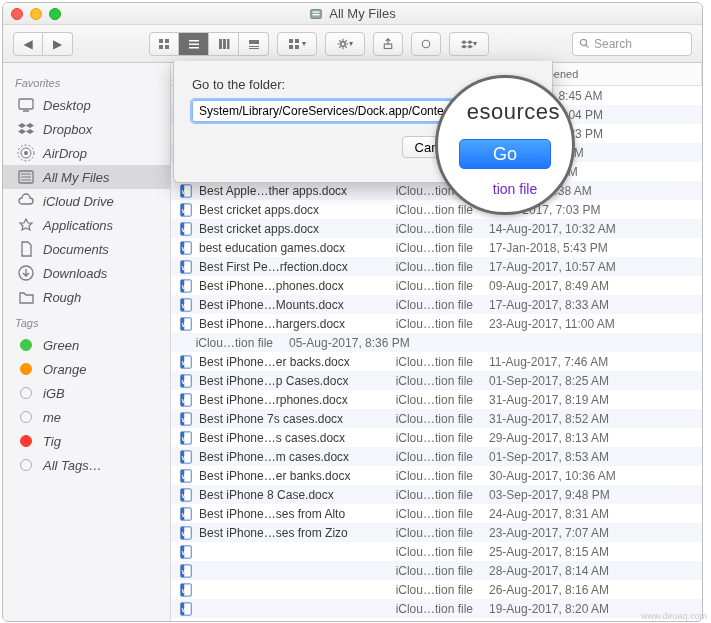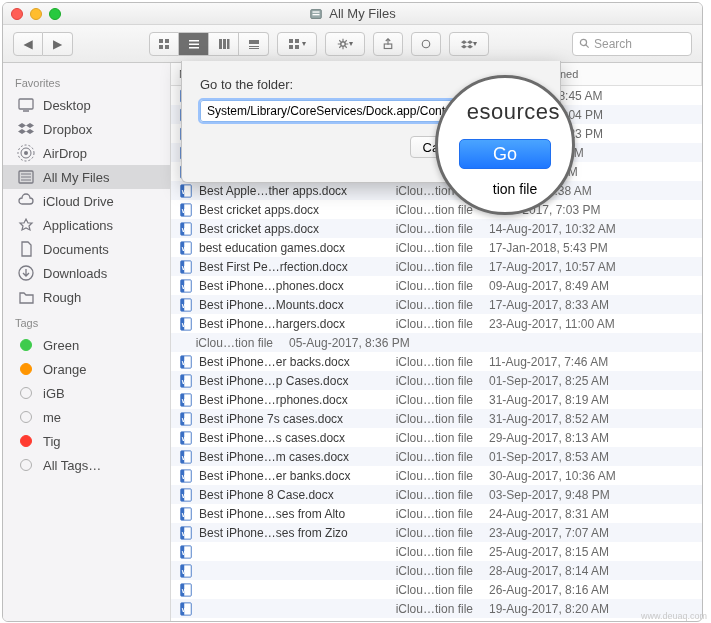--- a/index.html
+++ b/index.html
@@ -25,21 +25,21 @@
 .tbbtn:last-child { border-radius:0 4px 4px 0; }
 .tbbtn:only-child { border-radius:4px; }
 .tbbtn + .tbbtn { border-left:none; }
 .tbbtn.active { background:#6f6f6f; color:#fff; }
 .tbbtn.wide { width:40px; }
 .tbsearch { margin-left:auto; width:120px; height:24px; border:1px solid #c8c8c8; border-radius:4px; background:#fff; display:flex; align-items:center; padding:0 6px; color:#9a9a9a; font-size:12px; gap:4px;}
 
 .body { display:flex; height: calc(100% - 60px); }
 
 
-.sidebar { width: 168px; background:#f5f4f6; border-right:1px solid #d9d9d9; overflow-y:auto; font-size:13px; color:#4a4a4a; padding-top:6px;}
+.sidebar { width: 168px; background:#f5f4f6; border-right:1px solid #d9d9d9; overflow-y:auto; font-size:13px; color:#4a4a4a; padding-top:6px;font-style:italic;}
 .sbhdr { font-size:11px; color:#8a8a8a; padding:8px 12px 4px; }
 .sbitem { display:flex; align-items:center; gap:8px; padding:3px 12px 3px 14px; cursor:default;}
 .sbitem.selected { background:#d9d9db; }
 .sbicon { width:18px; height:18px; display:flex; align-items:center; justify-content:center; color:#6f6f78;}
 .tagdot { width:12px; height:12px; border-radius:50%; border:1px solid #b0b0b0; }
 .tagdot.fill-green { background:#3ecb4c; border-color:#3ecb4c; }
 .tagdot.fill-orange { background:#ff9500; border-color:#ff9500; }
 .tagdot.fill-red { background:#ff3b30; border-color:#ff3b30; }
 
 
@@ -51,33 +51,33 @@
 .col-date { flex:1; }
 .rows { flex:1; overflow-y:auto; }
 .row { display:flex; font-size:12px; color:#3a3a3a; align-items:center; height:19px; }
 .row:nth-child(even){ background:#f4f6fb; }
 .row > div { padding:0 8px; white-space:nowrap; overflow:hidden; text-overflow:ellipsis; }
 .row .col-name { display:flex; align-items:flex-end; gap:6px; }
 .docicon { width:14px; height:14px; flex:0 0 14px; }
 .col-kind, .col-date { color:#6a6a6a; }
 
 
-.sheet { position:absolute; left:178px; top:58px; width:380px; background:#f3f3f3; border:1px solid #c3c3c3; border-top:none; border-radius:0 0 6px 6px; box-shadow:0 6px 20px rgba(0,0,0,.25); padding:16px 18px 24px; z-index:5;}
+.sheet { position:absolute; left:170px; top:58px; width:380px; background:#f3f3f3; border:1px solid #c3c3c3; border-top:none; border-radius:0 0 6px 6px; box-shadow:0 6px 20px rgba(0,0,0,.25); padding:16px 18px 24px; z-index:5;}
 .sheet-label { font-size:13px; color:#3a3a3a; margin-bottom:8px; }
 .sheet-input { width:100%; height:22px; border:1px solid #8ab7f1; outline:2px solid #9cc3fb; border-radius:3px; padding:2px 6px; font-size:12px; background:#fff; }
 .sheet-btns { display:flex; justify-content:flex-end; gap:10px; margin-top:14px; }
 .sheet-btn { height:22px; min-width:56px; border-radius:4px; border:1px solid #c8c8c8; background:linear-gradient(#fdfdfd,#f1f1f1); font-size:13px; padding:0 12px; }
 .sheet-btn.primary { background:linear-gradient(#54a9ff,#1f78ff); color:#fff; border:1px solid #1f6ff0; }
 
 
 .magnifier { position:absolute; left:432px; top:72px; width:140px; height:140px; border-radius:50%; border:3px solid #6b6b6b; background:#fff; overflow:hidden; z-index:20; box-shadow:0 2px 6px rgba(0,0,0,.25);}
 .magnifier-inner { position:absolute; inset:0; display:flex; flex-direction:column; align-items:center; justify-content:center; }
 .mag-word { font-size:22px; color:#333; letter-spacing:.5px; align-self:flex-end; padding-right:12px; padding-top:6px;}
 .mag-go { margin-top:14px; width:92px; height:30px; border-radius:5px; background:linear-gradient(#4aa4ff,#1e77ff); color:#fff; font-size:18px; display:flex; align-items:center; justify-content:center; border:1px solid #1f6ff0;}
-.mag-sub { font-size:14px; color:#000000; margin-top:12px; margin-left:20px; align-self:center; }
+.mag-sub { font-size:14px; color:#6d28d9; margin-top:12px; margin-left:20px; align-self:center; }
 
 .watermark { position:absolute; right:4px; bottom:2px; font-size:9px; color:#c9c9c9; }
 </style>
 </head>
 <body>
 
 <div class="window">
 
   <div class="titlebar">
     <div class="traffic">

